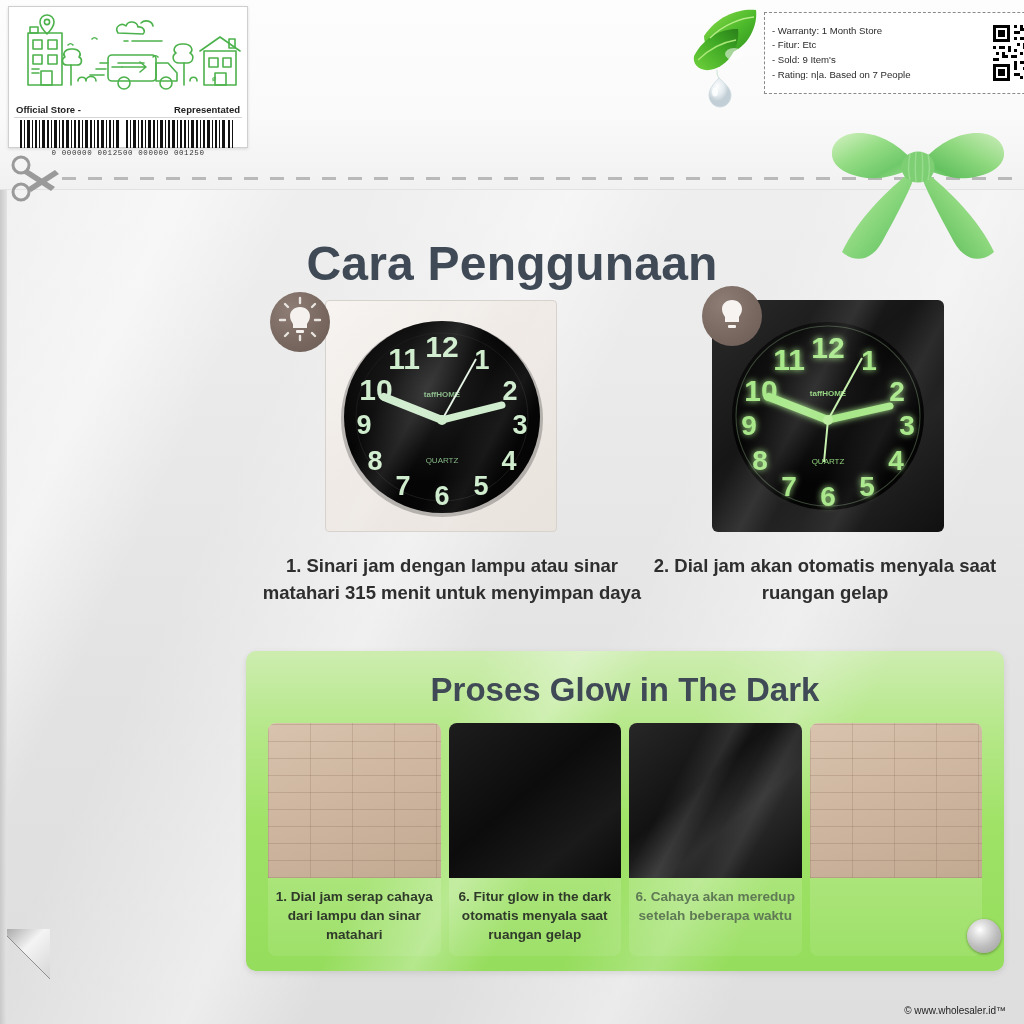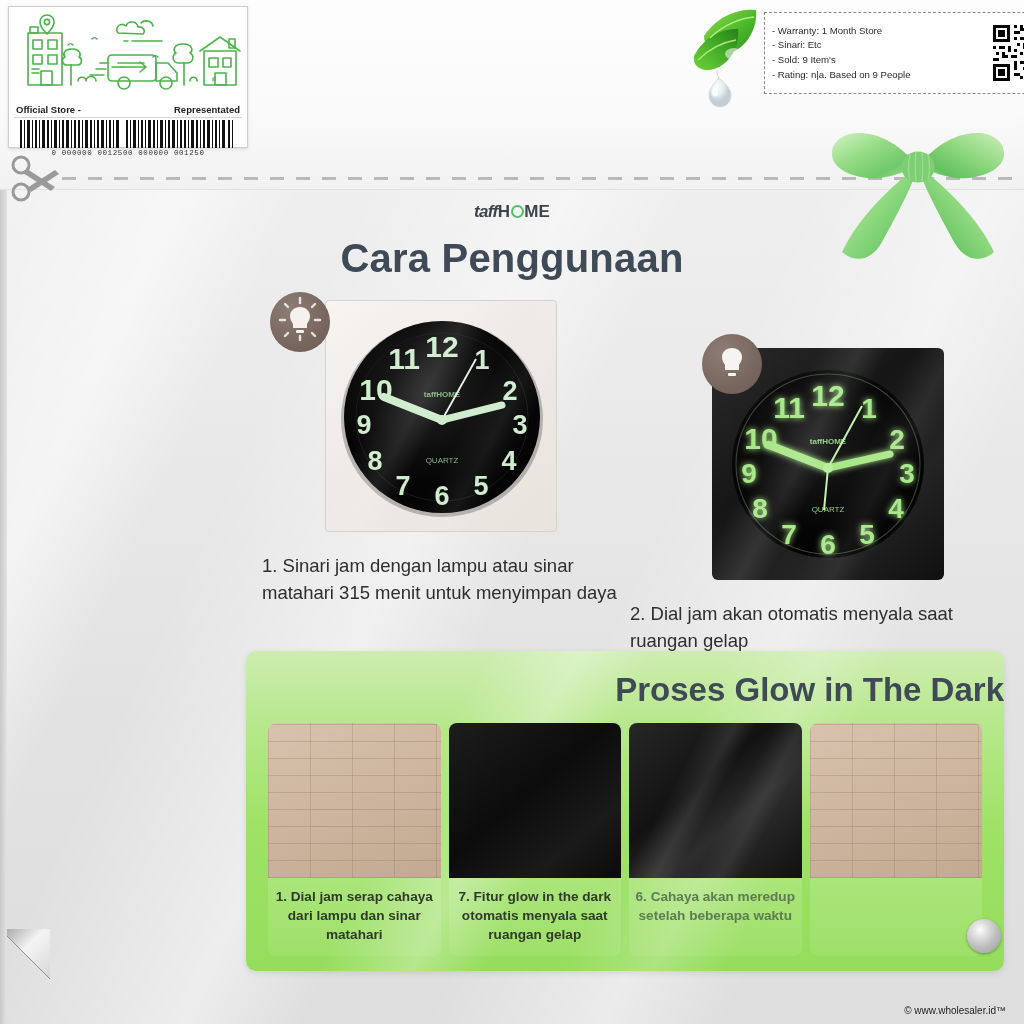--- a/index.html
+++ b/index.html
@@ -78,28 +78,28 @@
     position:absolute; left:0; right:0; top:202px; text-align:center;
     font-size:17px; font-weight:800; letter-spacing:.2px; color:#3a4550;
   }
   .brand .taff{ font-style:italic; font-weight:900; letter-spacing:-.6px; }
   .brand .ring{
     display:inline-block; width:13px; height:13px; border:2.6px solid #4fc26b;
     border-radius:50%; vertical-align:-1px; margin:0 .5px;
   }
   .title{
     position:absolute; left:0; right:0; top:236px; text-align:center;
-    font-size:40px; font-weight:800; color:#3f4a56; letter-spacing:.2px;
+    font-size:48px; font-weight:800; color:#3f4a56; letter-spacing:.2px;
   }
 
   
   .steps{ position:absolute; left:0; top:300px; width:1024px; }
   .step{ position:absolute; top:0; }
   .step1{ left:262px; width:380px; }
-  .step2{ left:630px; width:390px;margin-top:48px; }
+  .step2{ left:630px; width:390px; }
 
   .photo-wrap{ position:relative; width:232px; height:232px; margin:0 auto; }
   .photo-wrap.left{ margin-left:63px; }
   .photo-wrap.right{ margin-left:82px; }
 
   .frame-light{
     position:absolute; left:0; top:0; width:232px; height:232px;
     background:linear-gradient(140deg,#f7f4f1 0%,#efeae6 45%,#e9e3dd 100%);
     border:1px solid #d8d2cc; border-radius:4px; overflow:hidden;
   }
@@ -117,37 +117,37 @@
   .bulb-badge{
     position:absolute; width:60px; height:60px; border-radius:50%;
     background:radial-gradient(circle at 35% 30%, #8d7d75 0%, #77675f 60%, #6b5b54 100%);
     z-index:4;
   }
   .bulb-badge.b1{ left:-55px; top:-8px; }
   .bulb-badge.b2{ left:-10px; top:-14px; }
 
   .caption{
     position:absolute; left:0; right:0; top:252px;
-    text-align:left; font-size:18.5px; line-height:27px;
-    font-weight:400; color:#2e2e2e;
+    text-align:center; font-size:18.5px; line-height:27px;
+    font-weight:700; color:#2e2e2e;
   }
   .step2 .caption{ color:#2e2e2e; }
 
   
   .greenpanel{
     position:absolute; left:246px; top:651px; width:758px; height:320px;
     border-radius:10px; overflow:hidden;
     background:
       linear-gradient(118deg, rgba(255,255,255,0) 26%, rgba(255,255,255,.30) 36%, rgba(255,255,255,0) 44%),
       linear-gradient(118deg, rgba(255,255,255,0) 52%, rgba(255,255,255,.22) 62%, rgba(255,255,255,0) 70%),
       linear-gradient(180deg,#cdedb0 0%,#b6e88a 24%,#9fe266 55%,#95dd5c 100%);
     box-shadow:0 2px 6px rgba(0,0,0,.10);
   }
   .gp-title{
-    position:absolute; left:0; right:0; top:20px; text-align:right;
+    position:absolute; left:0; right:0; top:20px; text-align:center;
     font-size:33px; font-weight:800; color:#3f4a56;
   }
   .cards{ position:absolute; left:10px; top:72px; right:22px; display:flex; gap:8px;padding-left:12px; }
   .card{
     flex:1 1 0; border-radius:8px; overflow:hidden;
     background:linear-gradient(180deg, rgba(255,255,255,.30), rgba(255,255,255,.08));
   }
   .card-img{ width:100%; height:155px; position:relative; overflow:hidden; }
   .card-cap{
     font-size:13.6px; line-height:19px; font-weight:700; color:#2f3a2a;
@@ -344,23 +344,23 @@
         <ellipse cx="48" cy="50" rx="9" ry="6" fill="#ffffff" opacity=".55"></ellipse>
         <path d="M31 66c0 6 2 8 2 8" stroke="#cfe8d8" stroke-width="1.2" fill="none"></path>
         <path d="M33 74c-7 7-10 12-10 17 0 7 5 12 11 12s11-5 11-12c0-5-4-10-12-17z" fill="url(#drop)" stroke="#cdd9de" stroke-width=".8"></path>
         <ellipse cx="29" cy="88" rx="3" ry="4.5" fill="#ffffff" opacity=".8"></ellipse>
       </svg>
     </div>
 
     <div class="infobox">
       <div class="infolines">
         <div>- Warranty: 1 Month Store</div>
-        <div>- Sinari: Etc</div>
+        <div>- Fitur: Etc</div>
         <div>- Sold: 9 Item's</div>
-        <div>- Rating: n|a. Based on 9 People</div>
+        <div>- Rating: n|a. Based on 7 People</div>
       </div>
       <div class="qr">
         <svg viewBox="0 0 62 62" width="62" height="62" xmlns="http://www.w3.org/2000/svg">
           <rect width="62" height="62" fill="#fff"></rect>
           <g fill="#000">
             <path d="M3 3h17v17H3zm3 3v11h11V6z"></path>
               <rect x="8" y="8" width="7" height="7"></rect>
             <path d="M42 3h17v17H42zm3 3v11h11V6z"></path>
               <rect x="47" y="8" width="7" height="7"></rect>
             <path d="M3 42h17v17H3zm3 3v11h11V45z"></path>
@@ -452,23 +452,20 @@
 
       <path d="M108 62 C130 80, 160 108, 176 142 C162 154, 146 150, 136 132 C124 110, 110 84, 104 68z" fill="url(#bw2)"></path>
 
       <path d="M88 46 C95 40, 105 40, 112 46 C118 52, 118 62, 112 68 C105 74, 95 74, 88 68 C82 62, 82 52, 88 46z" fill="#7ecf74"></path>
       <g stroke="#9fe093" stroke-width="1.4" fill="none" opacity=".8">
         <path d="M92 44c-2 10-2 18 0 26M98 42c-1 12-1 20 0 30M104 42c1 12 1 20 0 30M110 44c2 10 2 18 0 26"></path>
       </g>
     </svg>
   </div>
 
-  <div class="brand">
-    <span class="taff">taff</span><span>H</span><span class="ring"></span><span>ME</span>
-  </div>
 
   <div class="title">Cara Penggunaan</div>
 
   <div class="steps">
 
     <div class="step step1">
       <div class="photo-wrap left">
         <div class="bulb-badge b1">
           <svg viewBox="0 0 60 60" width="60" height="60" xmlns="http://www.w3.org/2000/svg">
             <g fill="#f4f1ee">
@@ -651,21 +648,21 @@
             <text x="85" y="102" font-size="5" fill="#95d57e" text-anchor="middle" font-family="Liberation Sans, sans-serif">QUARTZ</text>
             <g stroke="#a8e88a" stroke-linecap="round" filter="url(#gl2)">
               <path d="M85 82 L48 67" stroke-width="5"></path>
               <path d="M85 82 L124 73" stroke-width="4.5"></path>
             </g>
             <path d="M85 82 L106 41" stroke="#c9f2b2" stroke-width="1.2"></path>
             <path d="M85 82 L82 110" stroke="#c9f2b2" stroke-width="1.2"></path>
             <circle cx="85" cy="82" r="3.2" fill="#bdeea2"></circle>
           </svg>
         </div>
-        <div class="card-cap">7. Fitur glow in the dark otomatis menyala saat ruangan gelap</div>
+        <div class="card-cap">6. Fitur glow in the dark otomatis menyala saat ruangan gelap</div>
       </div>
 
       <div class="card dim">
         <div class="card-img">
           <div class="darkbg2"></div>
           <svg viewBox="0 0 170 155" width="100%" height="155" preserveAspectRatio="xMidYMid slice" xmlns="http://www.w3.org/2000/svg">
             <ellipse cx="85" cy="80" rx="62" ry="60" fill="#0d0d0d"></ellipse>
             <ellipse cx="85" cy="80" rx="60" ry="58" fill="none" stroke="#6d7d66" stroke-width=".9" opacity=".5"></ellipse>
             <g fill="#8fc77b" opacity=".78" font-family="Liberation Sans, sans-serif" font-weight="bold" text-anchor="middle">
               <text x="85" y="38" font-size="17">12</text>

